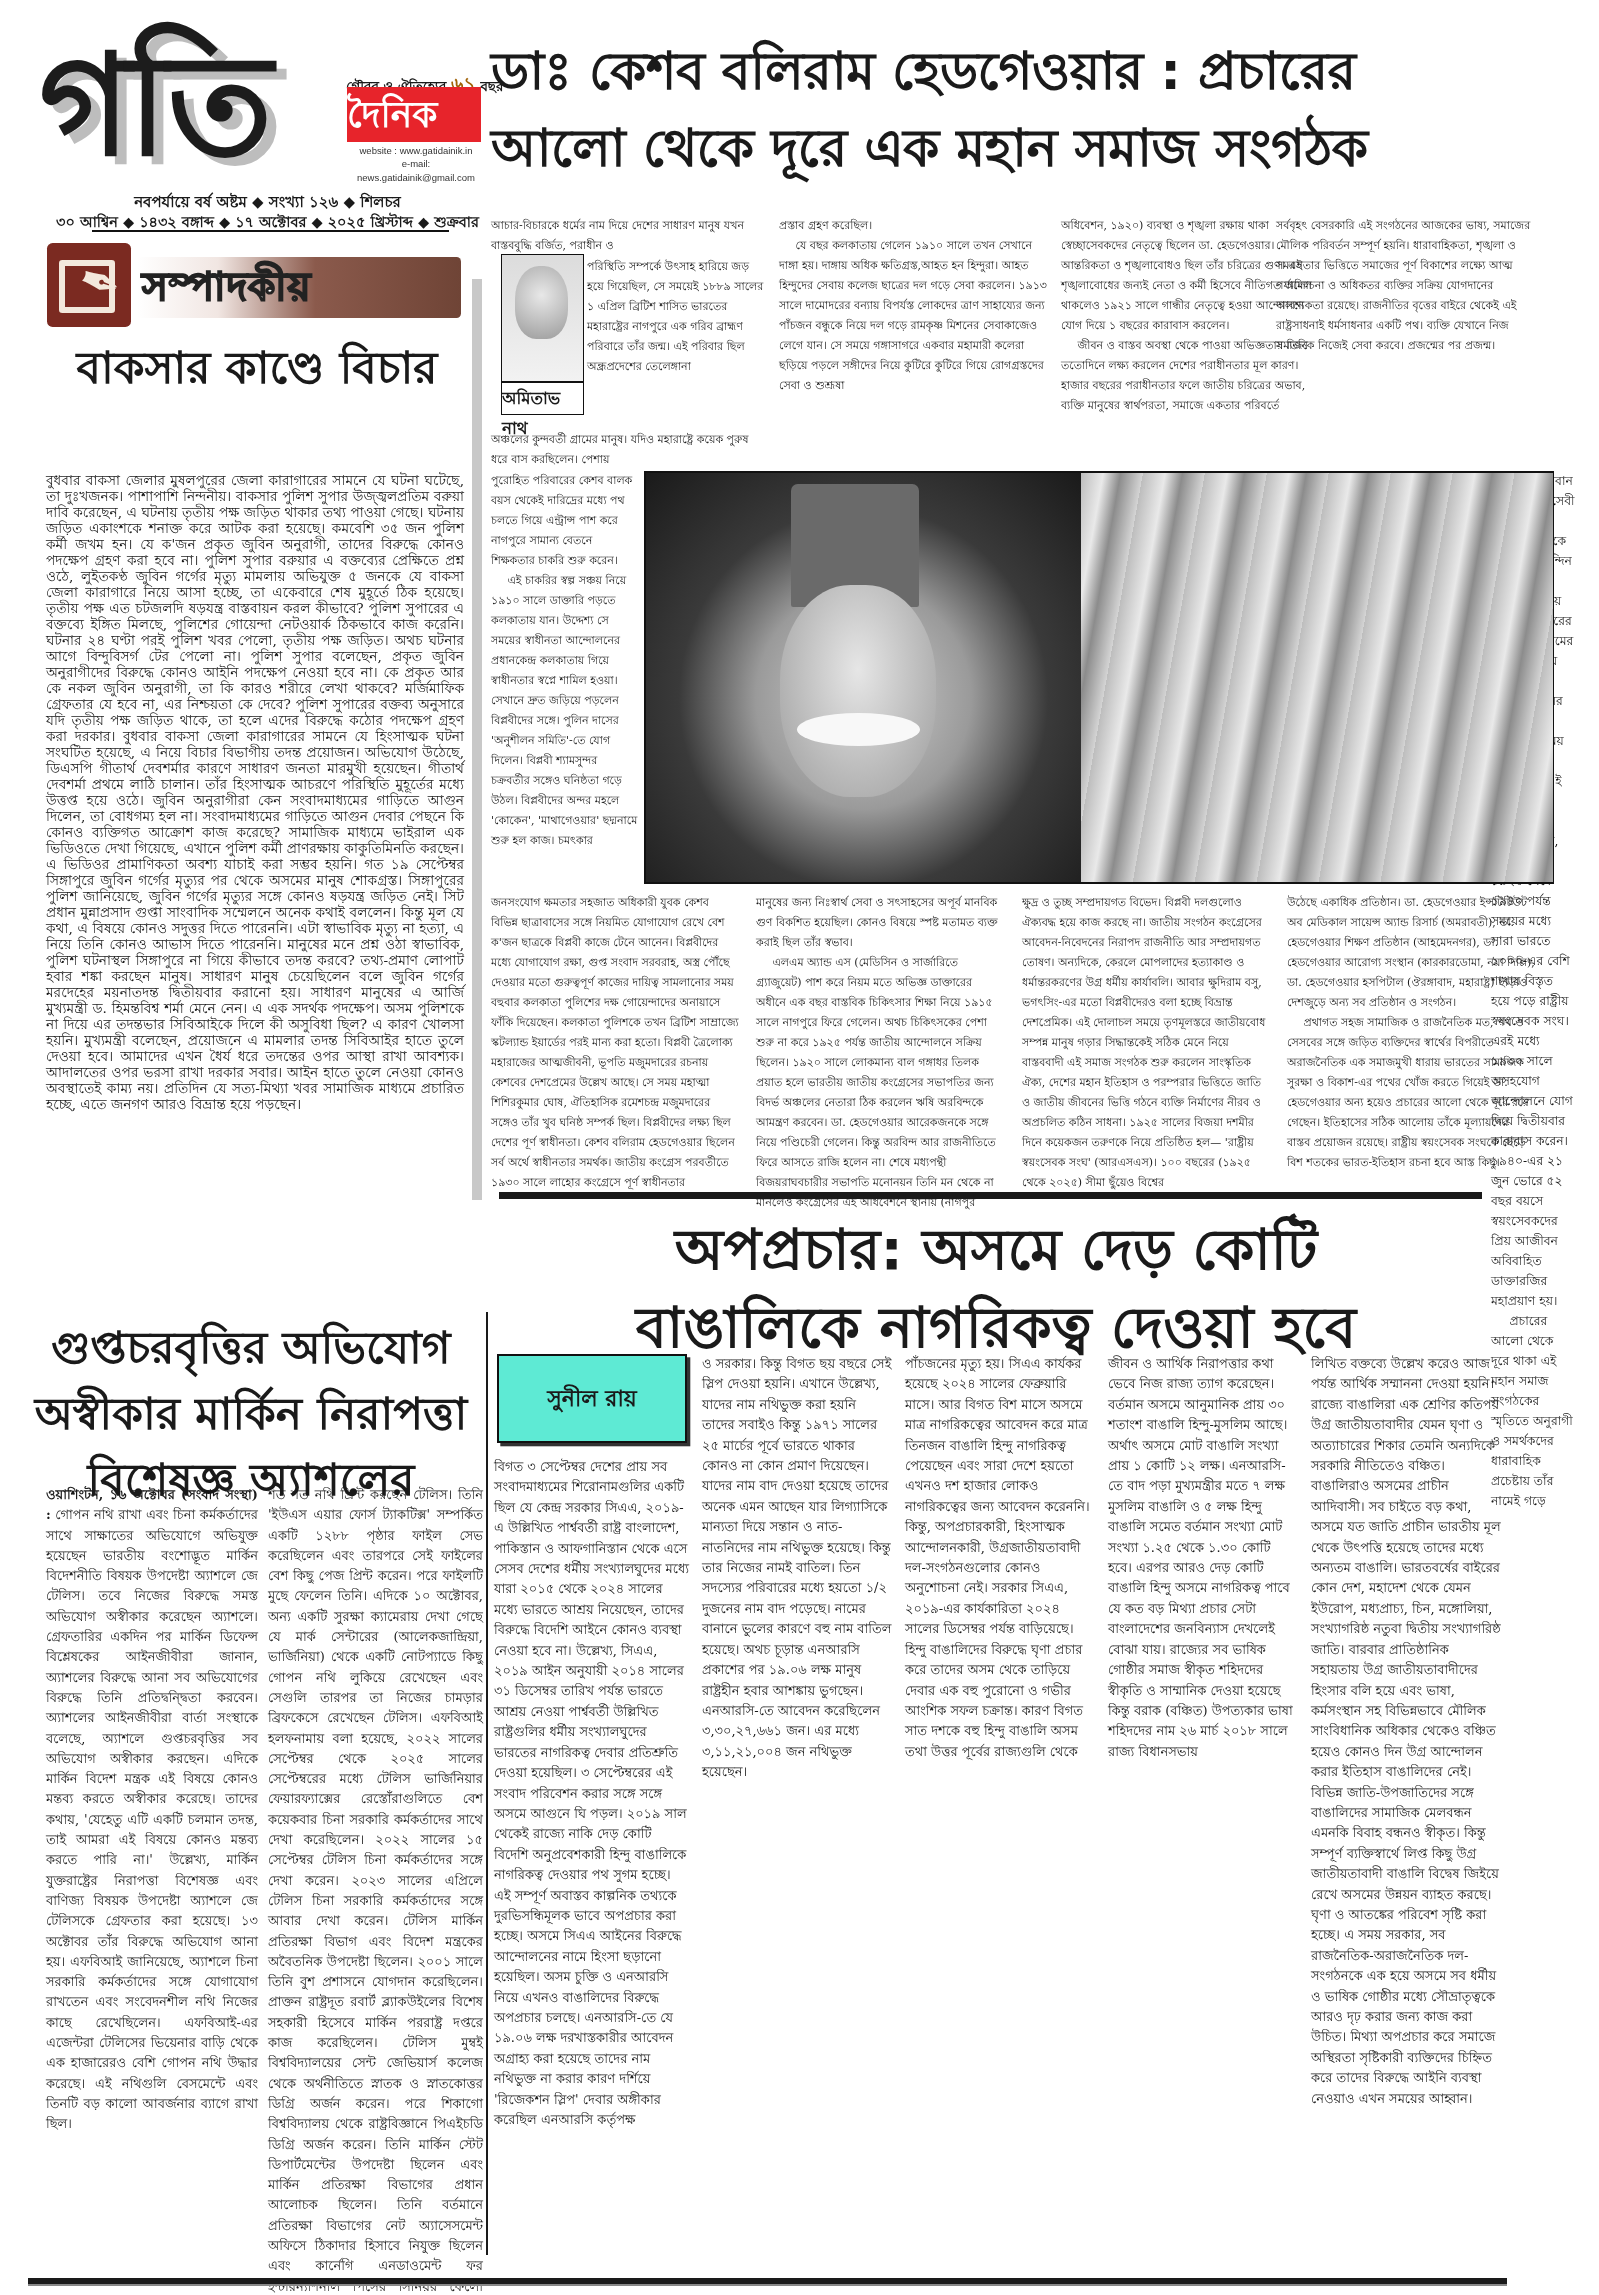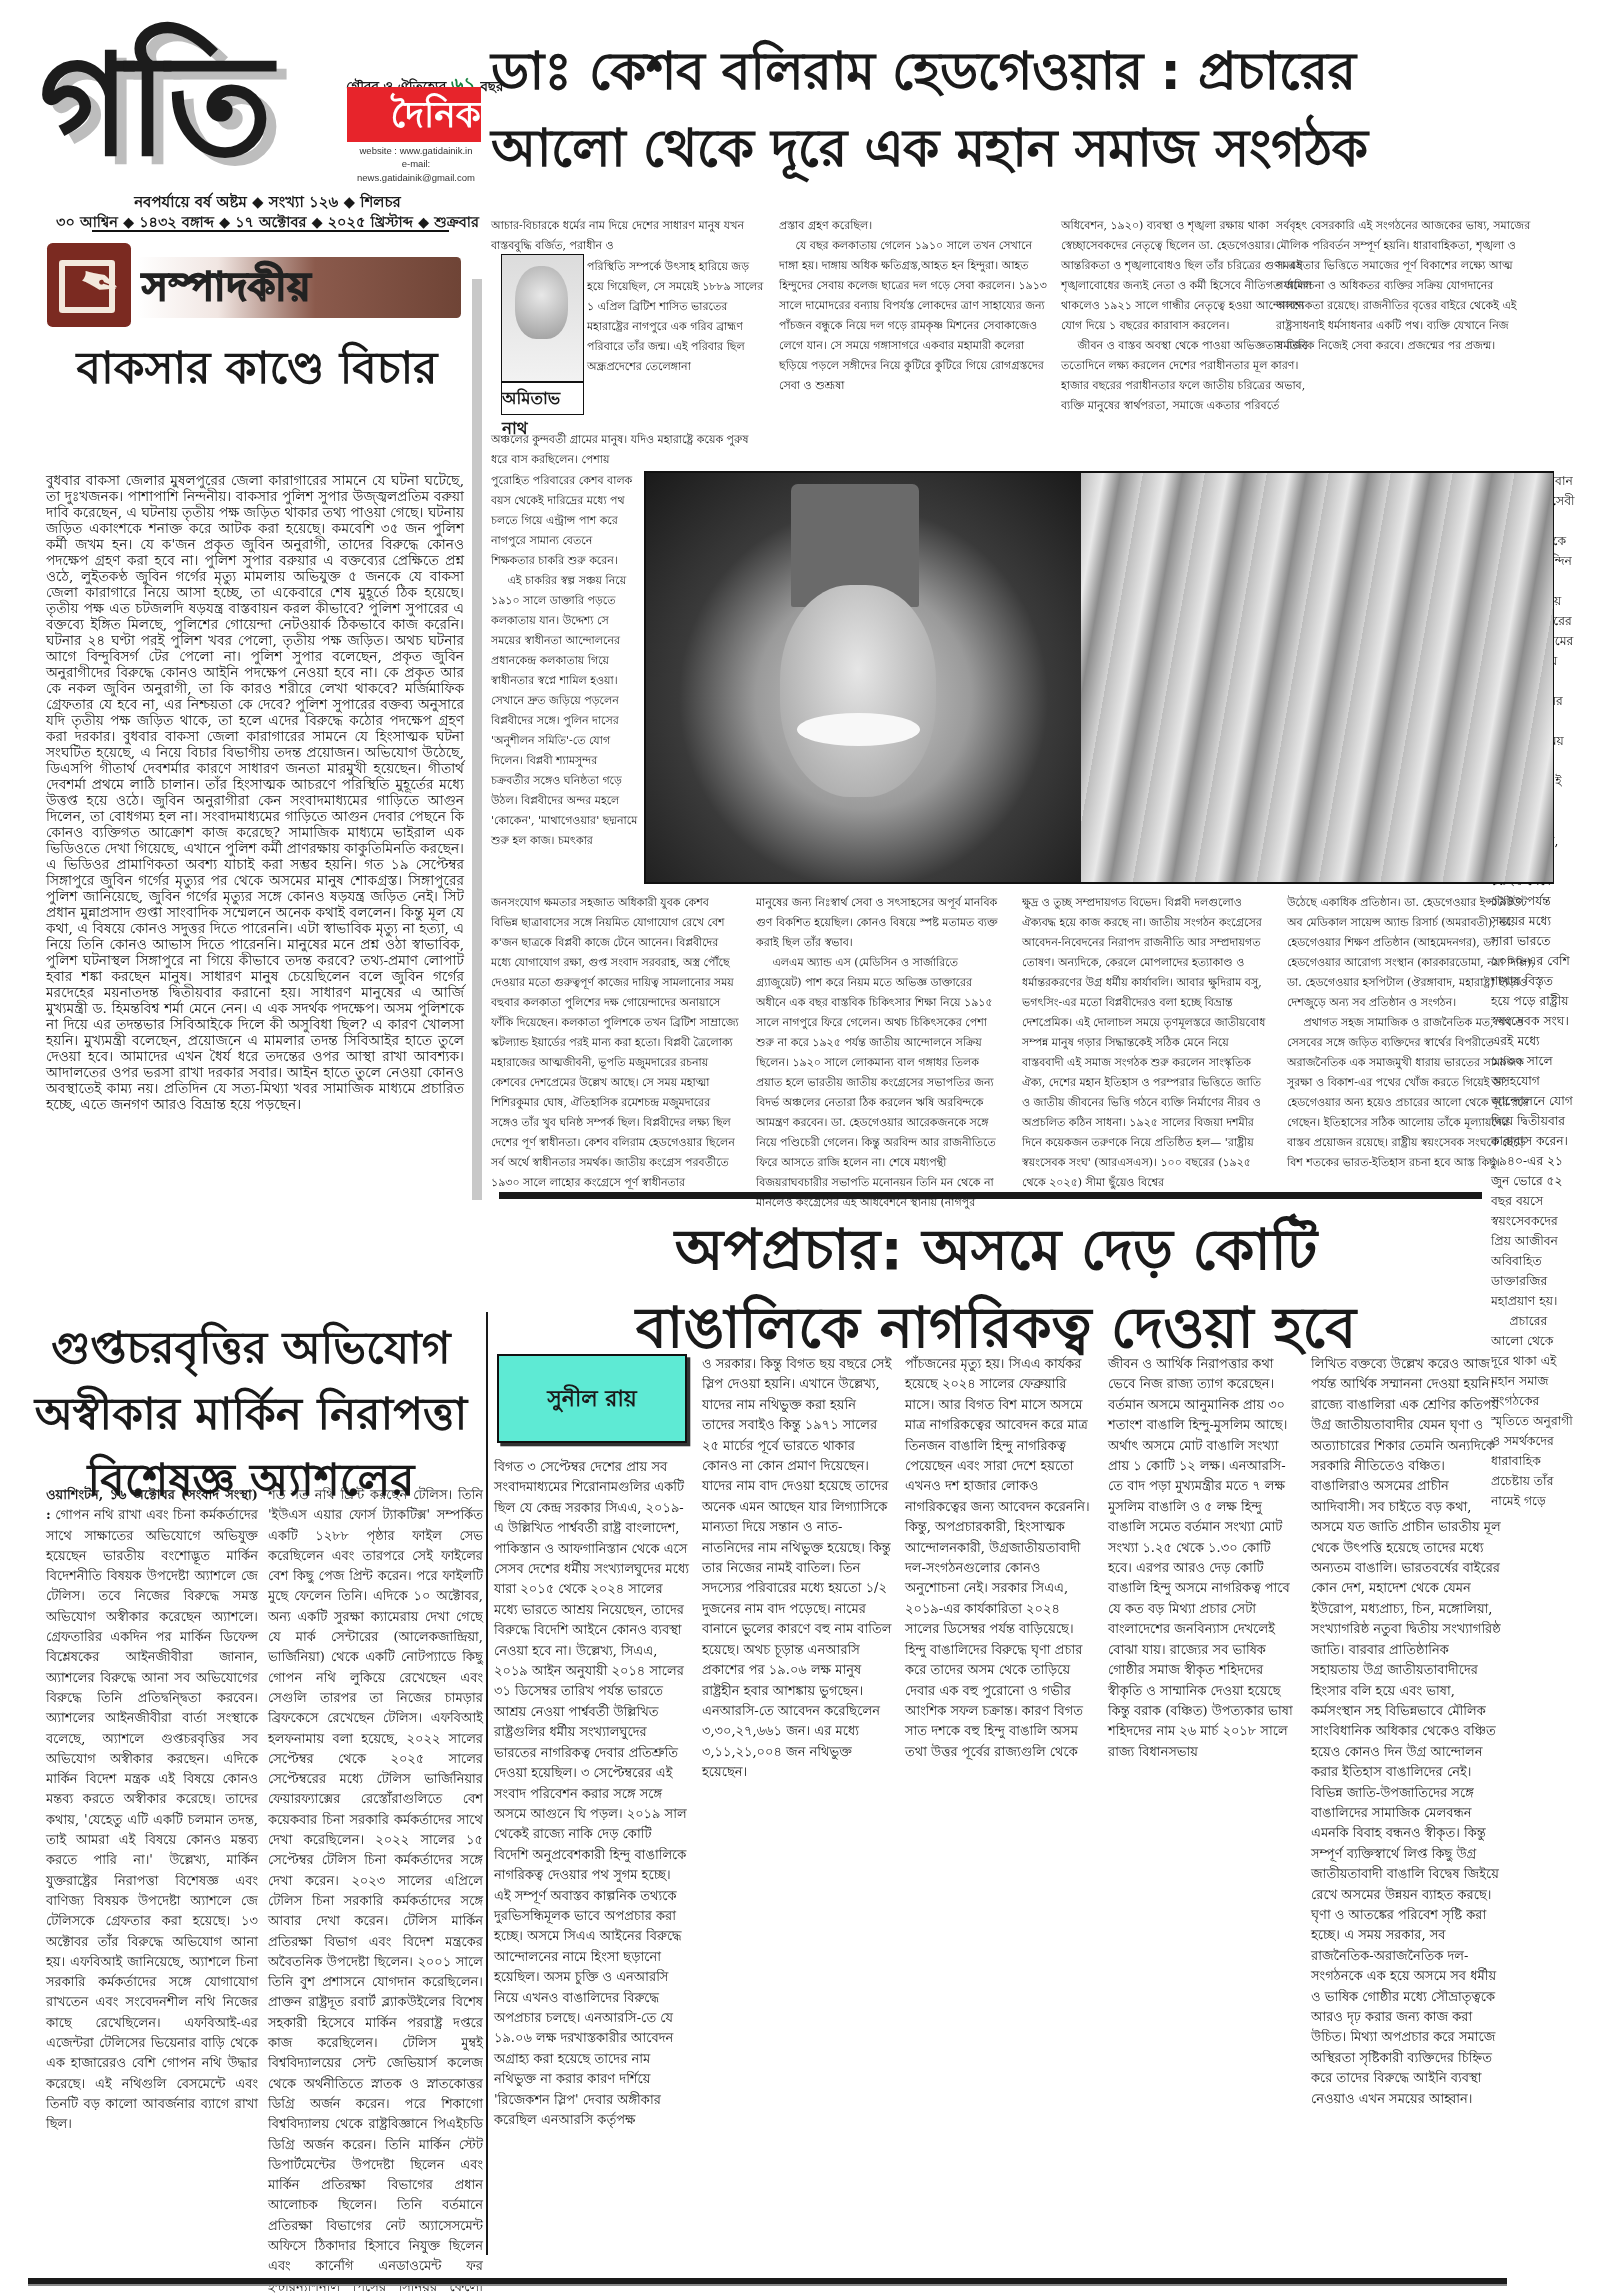--- a/index.html
+++ b/index.html
@@ -5,22 +5,22 @@
   * { box-sizing: border-box; margin: 0; padding: 0; }
   html, body { width: 1600px; height: 2295px; background: #ffffff; overflow: hidden; }
   body { position: relative; font-family: "DejaVu Serif", serif; color: #1a1a1a; }
 
   .abs { position: absolute; }
 
   
   .logo { left: 39px; top: 22px; width: 290px; height: 173px; }
   .logo-text { font-family: "DejaVu Sans", sans-serif; font-weight: 900; font-size: 140px; line-height: 167px; color: #1c1c1c; text-shadow: 10px 7.8px 0 #bdbdbd; letter-spacing: -3.3px; }
   .tagline { left: 346px; top: 70px; width: 140px; font-family: "DejaVu Sans", sans-serif; font-size: 13.4px; font-weight: bold; white-space: nowrap; }
-  .tagline .years { color: #15803d; font-size: 19px; }
-  .dainik { left: 347px; top: 87px; width: 134px; height: 55px; background: #e7242b; color: #fff; font-family: "DejaVu Sans", sans-serif; font-weight: 900; font-size: 36px; text-align: right; line-height: 55px; }
+  .tagline .years { color: #a16207; font-size: 19px; }
+  .dainik { left: 347px; top: 87px; width: 134px; height: 55px; background: #e7242b; color: #fff; font-family: "DejaVu Sans", sans-serif; font-weight: 900; font-size: 36px; text-align: left; line-height: 55px; }
   .web { left: 346px; top: 144px; width: 140px; font-family: "Liberation Sans", sans-serif; font-size: 9.5px; text-align: center; line-height: 13.4px; color: #333; }
   .issue { left: 50px; top: 190px; width: 435px; text-align: center; font-size: 15px; font-weight: bold; }
   .dateline { left: 50px; top: 211px; width: 435px; text-align: center; font-size: 14.5px; font-weight: bold; }
   .mast-rule { left: 92px; top: 230px; width: 357px; height: 2.2px; background: #111; }
 
   
   .main-headline { left: 491px; top: 33px; width: 1094px; font-family: "DejaVu Sans", sans-serif; font-weight: 900; font-size: 52px; line-height: 77px; text-align: left; letter-spacing: -0.6px; }
 
   
   .ed-badge { left: 47px; top: 243px; width: 84px; height: 84px; background: #7b2a21; border-radius: 5.6px; }

